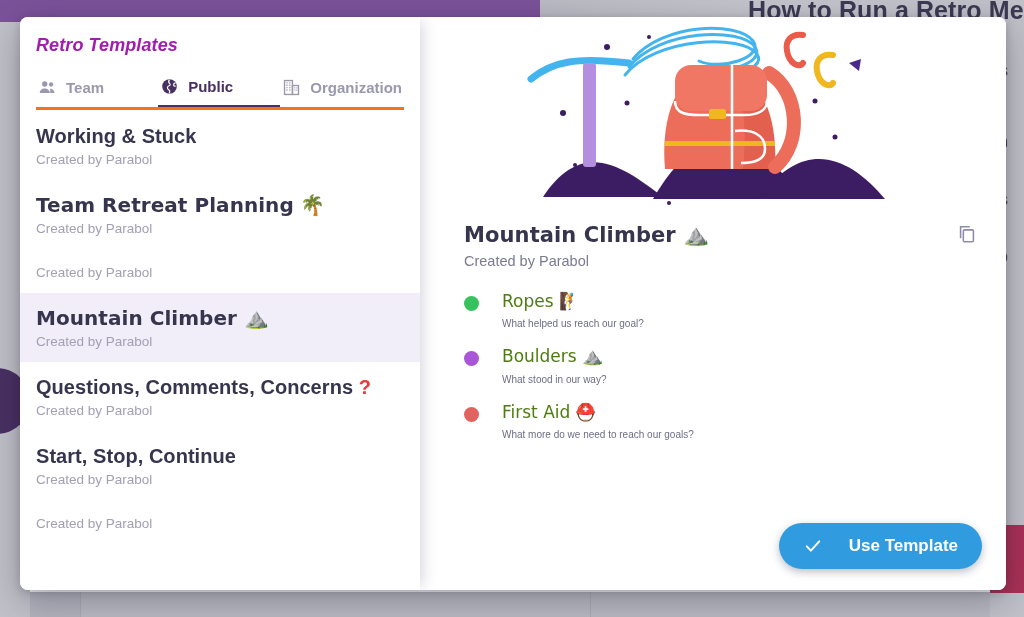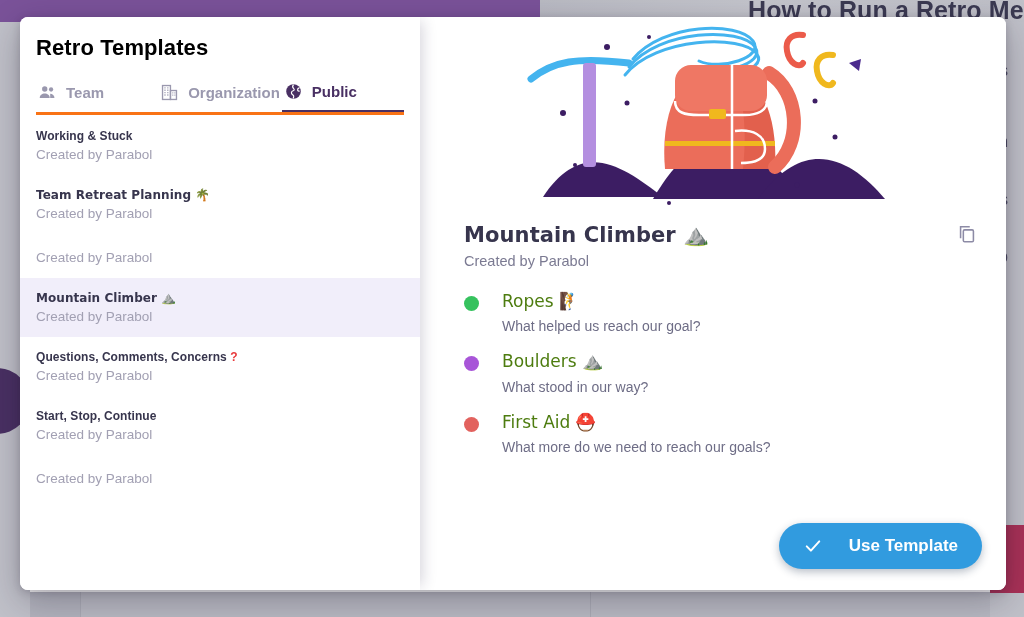--- a/index.html
+++ b/index.html
@@ -79,22 +79,23 @@
     position: relative;
     width: 400px; flex: 0 0 400px;
     height: 100%;
     background: #ffffff;
     z-index: 3;
     box-shadow: 6px 0 14px -4px rgba(40,30,70,.20);
     display: flex; flex-direction: column;
   }
   .list-head { padding: 18px 16px 0 16px; }
   .modal-title {
-    font-size: 22px; font-weight: 700; color: #000000;
+    font-size: 18px; font-weight: 700; color: #a21caf;
     letter-spacing: .1px;
+    font-style: italic;
   }
   .tabs {
     display: flex; margin-top: 15px;
     border-bottom: 3px solid #f97316;
   }
   .tab {
     display: flex; align-items: center; gap: 9px;
     padding: 6px 2px 9px 2px;
     font-size: 15px; font-weight: 600; color: #9a98ae;
     cursor: pointer; flex: 1 1 0; justify-content: flex-start;
@@ -106,21 +107,21 @@
     flex: 1 1 auto;
     overflow: hidden;
     padding-top: 1px;
   }
   .tpl-item {
     padding: 13px 16px 13px 16px;
     cursor: pointer;
   }
   .tpl-item.selected { background: #f1eefa; }
   .tpl-name {
-    font-size: 12px; font-weight: 700; color: #37354d;
+    font-size: 20px; font-weight: 700; color: #37354d;
     line-height: 1.25; letter-spacing: .05px;
   }
   .tpl-sub {
     margin-top: 3px;
     font-size: 13.5px; color: #a2a0b3; font-weight: 400;
   }
   .emo { font-family: "DejaVu Sans", sans-serif; }
   .qmark { color: #e8393b; font-weight: 700; }
 
   
@@ -150,21 +151,21 @@
 
   .prompts { margin-top: 22px; }
   .prompt { position: relative; margin-bottom: 17px; padding-left: 38px; }
   .dot {
     position: absolute; left: 0; top: 5px;
     width: 15px; height: 15px; border-radius: 50%;
   }
   .prompt-title {
     font-size: 17px; color: #4d7c0f; font-weight: 400; line-height: 1.2;
   }
-  .prompt-q { margin-top: 7px; font-size: 14px; color: #6e6d86; }
+  .prompt-q { margin-top: 7px; font-size: 10px; color: #6e6d86; }
 
   .use-btn {
     position: absolute; right: 24px; bottom: 21px;
     height: 46px; padding: 0 24px;
     background: #319bdf; color: #fff;
     border: none; border-radius: 23px;
     font-size: 17px; font-weight: 700;
     display: flex; align-items: center; gap: 26px;
     cursor: pointer;
     box-shadow: 0 3px 8px rgba(20,40,70,.30);
@@ -208,40 +209,40 @@
             <svg viewBox="0 0 24 24" width="19" height="19" fill="#9a98ae">
               <circle cx="8.5" cy="7.5" r="3.4"></circle>
                 <circle cx="16.5" cy="8.2" r="2.7"></circle>
               <path d="M2.2 19c0-3.6 2.9-5.7 6.3-5.7s6.3 2.1 6.3 5.7z"></path>
               <path d="M15.4 13.6c2.9.1 5.4 1.9 5.4 5.4h-5.4z"></path>
             </svg>
           </span>
           <span>Team</span>
         </div>
 
+        <div class="tab active">
+          <span class="ic">
+            <svg viewBox="0 0 24 24" width="19" height="19">
+              <circle cx="12" cy="12" r="9.2" fill="#493063"></circle>
+              <path d="M12 3.2c-1.6 2-1.1 4 .3 5.2 1.1 1 .6 2.3-.7 2.6-1.6.4-2.6 1.9-2 3.5.5 1.4 2.2 1.6 2.6 3 .3 1.1 0 2-.6 3.2" fill="none" stroke="#ffffff" stroke-width="1.5"></path>
+              <path d="M19.5 7.4c-1.5.2-2.4 1.2-2.3 2.5.1 1.3 1.3 1.8 2.6 1.6" fill="none" stroke="#ffffff" stroke-width="1.5"></path>
+            </svg>
+          </span>
+          <span>Public</span>
+        </div>
+
         <div class="tab">
           <span class="ic">
             <svg viewBox="0 0 24 24" width="19" height="19" fill="none" stroke="#9a98ae" stroke-width="1.7">
               <rect x="3.2" y="3.2" width="10" height="17.6"></rect>
               <rect x="13.2" y="9.5" width="7.6" height="11.3"></rect>
               <path d="M5.6 6.2h1.4M9.2 6.2h1.4M5.6 9.2h1.4M9.2 9.2h1.4M5.6 12.2h1.4M9.2 12.2h1.4M5.6 15.2h1.4M9.2 15.2h1.4M15.6 12.4h1.2M18.2 12.4h1.2M15.6 15.4h1.2M18.2 15.4h1.2"></path>
             </svg>
           </span>
           <span>Organization</span>
-        </div>
-
-        <div class="tab active">
-          <span class="ic">
-            <svg viewBox="0 0 24 24" width="19" height="19">
-              <circle cx="12" cy="12" r="9.2" fill="#493063"></circle>
-              <path d="M12 3.2c-1.6 2-1.1 4 .3 5.2 1.1 1 .6 2.3-.7 2.6-1.6.4-2.6 1.9-2 3.5.5 1.4 2.2 1.6 2.6 3 .3 1.1 0 2-.6 3.2" fill="none" stroke="#ffffff" stroke-width="1.5"></path>
-              <path d="M19.5 7.4c-1.5.2-2.4 1.2-2.3 2.5.1 1.3 1.3 1.8 2.6 1.6" fill="none" stroke="#ffffff" stroke-width="1.5"></path>
-            </svg>
-          </span>
-          <span>Public</span>
         </div>
 
       </div>
     </div>
     <div class="list-scroll" id="tpl-list">
         <div class="tpl-item">
           <div class="tpl-name">Working &amp; Stuck</div>
           <div class="tpl-sub">Created by Parabol</div>
         </div>
         <div class="tpl-item">

